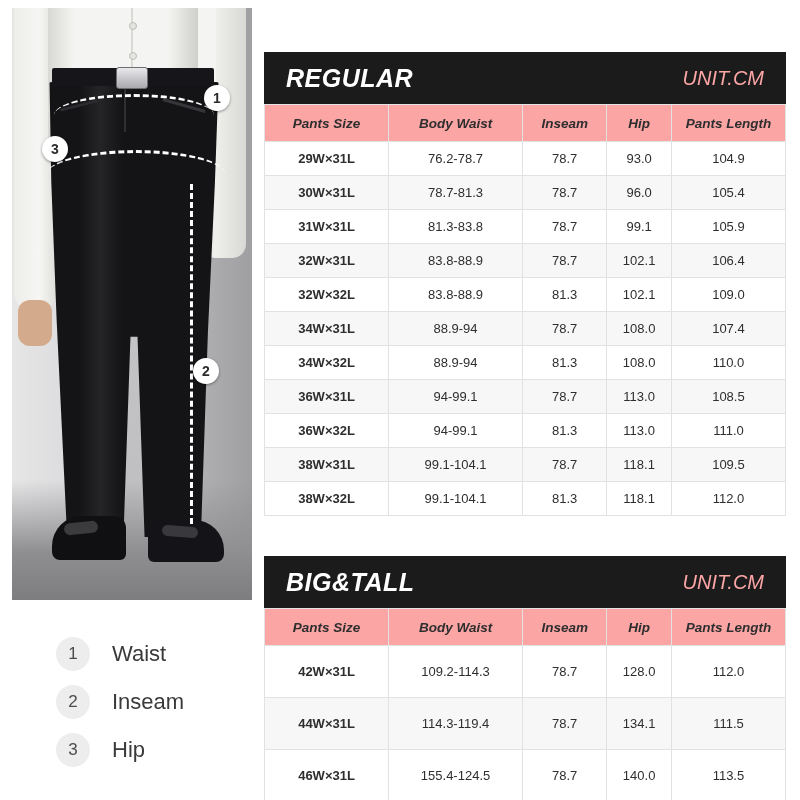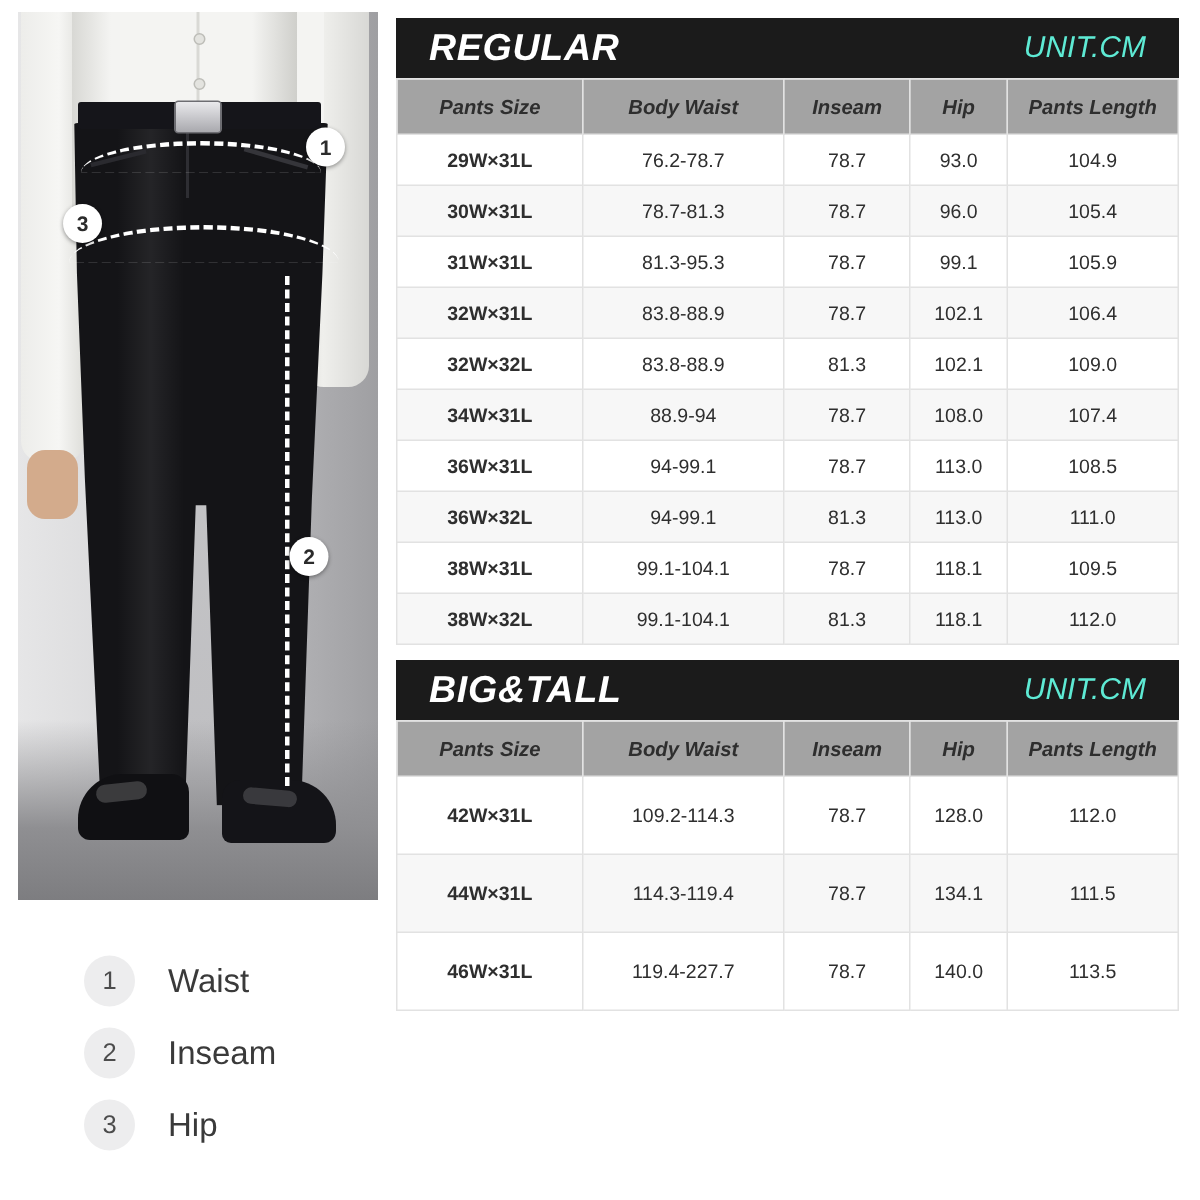--- a/index.html
+++ b/index.html
@@ -249,56 +249,57 @@
 
   
   .right-panel {
     flex: 1;
     padding: 12px 14px 0 6px;
     box-sizing: border-box;
   }
   .table-block { margin-bottom: 10px; }
   .tbl-header {
     background: #1b1b1b;
-    height: 40px;
+    height: 52px;
     display: flex;
     align-items: center;
     justify-content: space-between;
     padding: 0 22px;
     box-sizing: border-box;
+    margin-top: 40px;
   }
   .tbl-title {
     color: #ffffff;
     font-size: 25px;
     font-weight: bold;
     font-style: italic;
     letter-spacing: 0.5px;
   }
   .tbl-unit {
-    color: #5eead4;
+    color: #fca5a5;
     font-size: 20px;
     font-style: italic;
     font-weight: normal;
   }
   table {
     width: 100%;
     border-collapse: collapse;
     table-layout: fixed;
   }
   th, td {
     border: 1px solid #e2e2e2;
     text-align: center;
     color: #2e2e2e;
   }
   th {
     font-size: 13.5px;
     font-weight: bold;
     font-style: italic;
     height: 34px;
-    background: #a3a3a3;
+    background: #fca5a5;
   }
   td {
     font-size: 13px;
     height: 31px;
   }
   td.size {
     font-weight: bold;
     font-size: 13px;
   }
   tbody tr:nth-child(even) td {
@@ -410,21 +411,21 @@
             </tr>
           <tr>
               <td class="size">30W×31L</td>
               <td>78.7-81.3</td>
               <td>78.7</td>
               <td>96.0</td>
               <td>105.4</td>
             </tr>
           <tr>
               <td class="size">31W×31L</td>
-              <td>81.3-95.3</td>
+              <td>81.3-83.8</td>
               <td>78.7</td>
               <td>99.1</td>
               <td>105.9</td>
             </tr>
           <tr>
               <td class="size">32W×31L</td>
               <td>83.8-88.9</td>
               <td>78.7</td>
               <td>102.1</td>
               <td>106.4</td>
@@ -435,20 +436,27 @@
               <td>81.3</td>
               <td>102.1</td>
               <td>109.0</td>
             </tr>
           <tr>
               <td class="size">34W×31L</td>
               <td>88.9-94</td>
               <td>78.7</td>
               <td>108.0</td>
               <td>107.4</td>
+            </tr>
+          <tr>
+              <td class="size">34W×32L</td>
+              <td>88.9-94</td>
+              <td>81.3</td>
+              <td>108.0</td>
+              <td>110.0</td>
             </tr>
           <tr>
               <td class="size">36W×31L</td>
               <td>94-99.1</td>
               <td>78.7</td>
               <td>113.0</td>
               <td>108.5</td>
             </tr>
           <tr>
               <td class="size">36W×32L</td>
@@ -507,21 +515,21 @@
             </tr>
           <tr>
               <td class="size">44W×31L</td>
               <td>114.3-119.4</td>
               <td>78.7</td>
               <td>134.1</td>
               <td>111.5</td>
             </tr>
           <tr>
               <td class="size">46W×31L</td>
-              <td>119.4-227.7</td>
+              <td>155.4-124.5</td>
               <td>78.7</td>
               <td>140.0</td>
               <td>113.5</td>
             </tr>
         </tbody>
       </table>
     </div>
 
   </div>
 </div>

